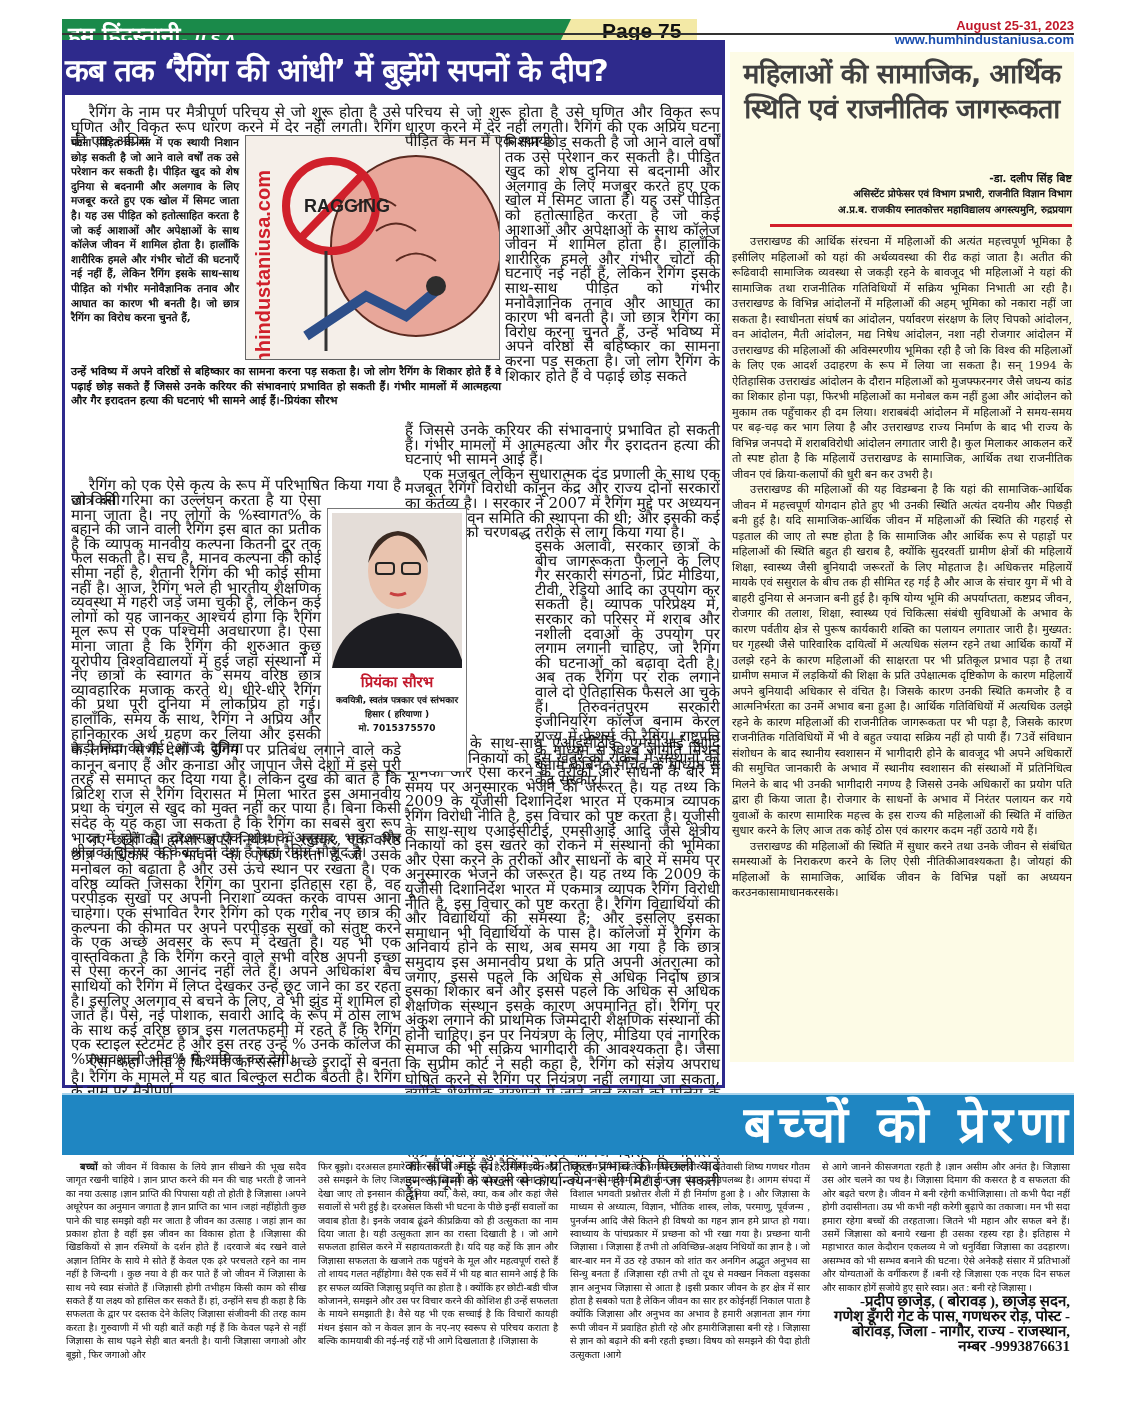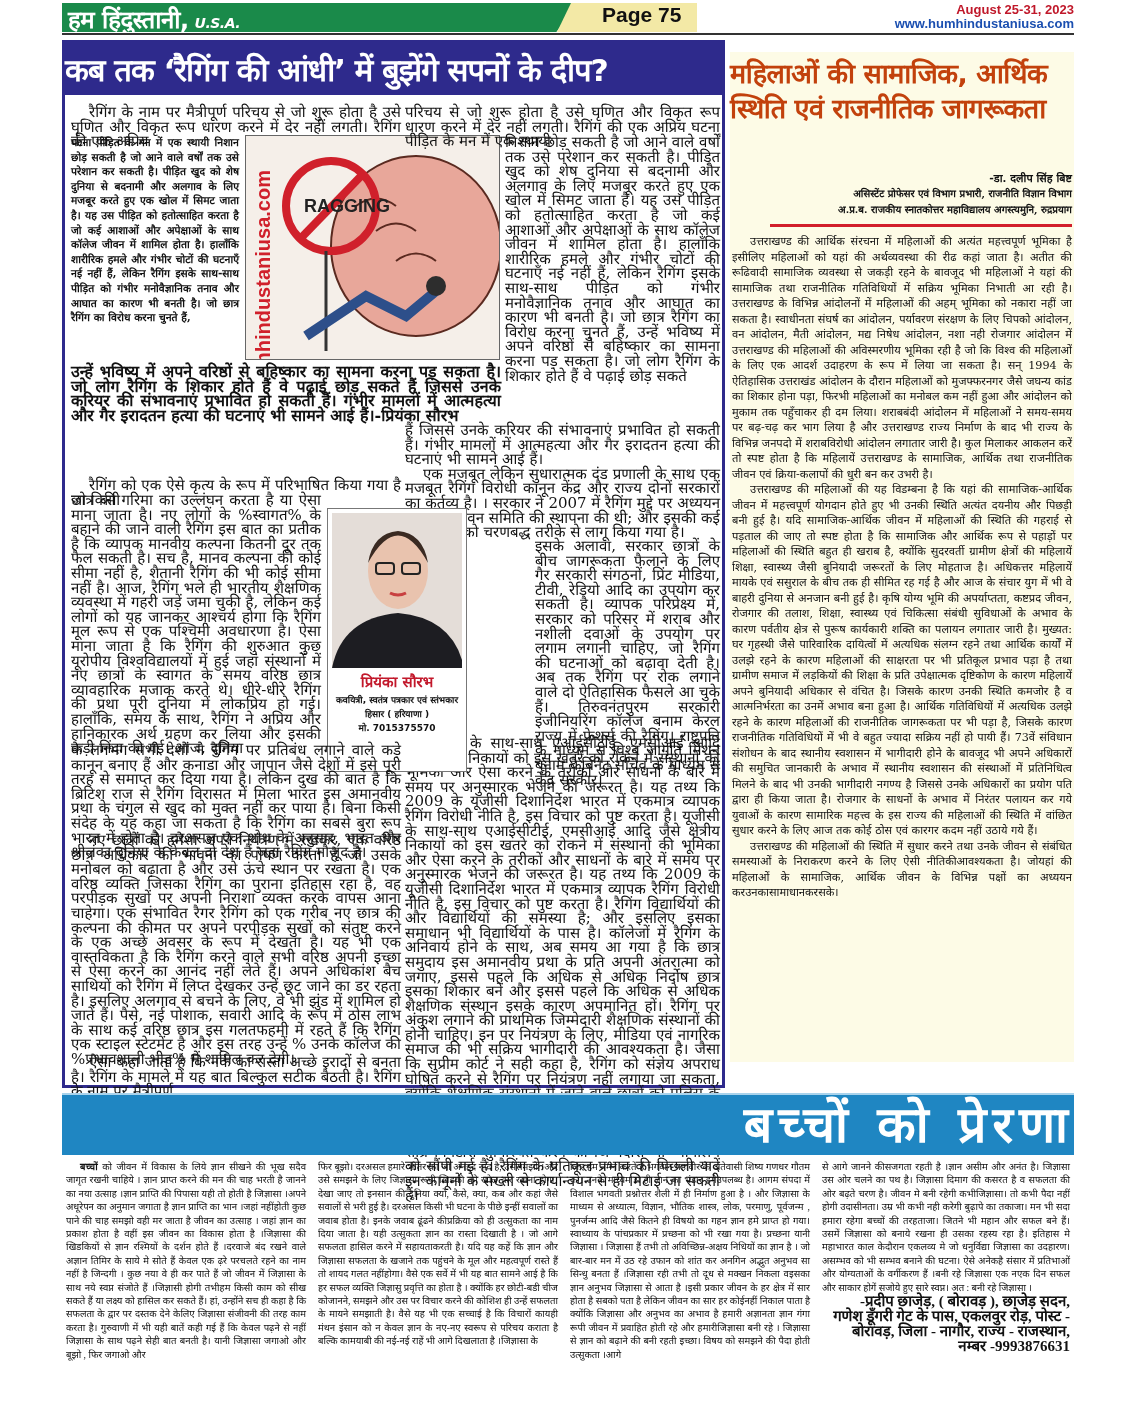--- a/index.html
+++ b/index.html
@@ -1,18 +1,18 @@
 <!DOCTYPE html>
 <html><head>
 <meta charset="utf-8">
 <style>
   *{box-sizing:border-box;margin:0;padding:0}
   html,body{width:1135px;height:1405px;background:#fff;overflow:hidden}
   body{font-family:"DejaVu Serif",serif;color:#111;position:relative}
-  .hdr{position:absolute;left:62px;top:0;width:1012px;height:16px}
+  .hdr{position:absolute;left:62px;top:16px;width:1012px;height:16px}
   .hdr-green{position:absolute;left:0;top:3px;width:515px;height:29px;background:#1a8a4a;clip-path:polygon(0 0,100% 0,96% 100%,0 100%)}
   .hdr-yellow{position:absolute;left:495px;top:3px;width:140px;height:29px;background:#f3e9a6;clip-path:polygon(10% 0,100% 0,100% 100%,0 100%)}
   .hdr-title{position:absolute;left:6px;top:2px;font:bold 24px "DejaVu Sans",sans-serif;color:#fff;letter-spacing:-0.5px}
   .hdr-title i{font-size:14px;font-style:italic;margin-left:6px}
   .hdr-page{position:absolute;left:540px;top:3px;font:bold 21px "Liberation Sans",sans-serif;color:#111}
   .hdr-date{position:absolute;right:0;top:2px;font:bold 13px "Liberation Sans",sans-serif;color:#c0182a}
   .hdr-url{position:absolute;right:0;top:16px;font:bold 13px "Liberation Sans",sans-serif;color:#1b4fb0}
   .hdr-rule{position:absolute;left:62px;top:33px;width:1012px;height:2px;background:#333}
 
   .left-article{position:absolute;left:62px;top:40px;width:663px;height:1048px;border:3px solid #2e2a8c;background:#fff}
@@ -21,21 +21,21 @@
   .body-text p{text-indent:18px}
   .col{position:absolute}
   .img-box{position:absolute;border:1px solid #666;background:#f5efe9;overflow:hidden}
   .watermark{position:absolute;left:6px;top:10px;width:24px;height:300px;writing-mode:vertical-rl;transform:rotate(180deg);font:bold 20px "Liberation Sans",sans-serif;color:#d0202b}
   .author-box{position:absolute;border:1px solid #777;background:#fff}
   .author-photo{position:absolute;left:4px;top:4px;right:4px;height:155px;background:linear-gradient(#e9e4e1,#ddd5d0);overflow:hidden}
   .author-name{position:absolute;left:0;right:0;top:162px;text-align:center;font:bold 15px "DejaVu Sans",sans-serif;color:#c2182b}
   .author-line{position:absolute;left:0;right:0;text-align:center;font:bold 9px "DejaVu Sans",sans-serif;color:#111}
 
   .right-article{position:absolute;left:730px;top:52px;width:344px;height:1010px;background:#fdfbe6}
-  .right-headline{position:absolute;left:0;right:0;top:4px;font:bold 27px "DejaVu Sans",sans-serif;line-height:35px;color:#c2410c;letter-spacing:-0.5px}
+  .right-headline{position:absolute;left:0;right:0;top:4px;text-align:center;font:bold 27px "DejaVu Sans",sans-serif;line-height:35px;color:#404040;letter-spacing:-0.5px}
   .byline{position:absolute;right:2px;text-align:left;font:bold 10px "DejaVu Serif",serif;color:#111}
   .red-rule{position:absolute;left:40px;right:2px;top:172px;height:3px;background:#d21f2b}
 
   .banner{position:absolute;left:62px;top:1093px;width:1012px;height:62px;background:#1f86c2;border-top:2px solid #a9d3ec;color:#fff;text-align:right;font:bold 50px "DejaVu Sans",sans-serif;line-height:60px;letter-spacing:6px}
   .bottom{position:absolute;left:62px;top:1160px;width:1012px;height:245px}
   .bcol{position:absolute;top:0;width:240px;font-size:9.6px;line-height:13.4px;text-align:justify;font-family:Liberation Serif, serif}
   .sig{font-weight:bold;text-align:right;font-size:15px;line-height:15px}
   b.lead{font-weight:bold}
 </style>
 </head>
@@ -66,21 +66,21 @@
       <path d="M110 70 q20 -15 40 0 M130 95 q20 -15 40 0 M150 125 q20 -15 40 0" stroke="#5a2a20" stroke-width="2" fill="none"></path>
       <circle cx="85" cy="70" r="45" fill="none" stroke="#d0202b" stroke-width="8"></circle>
       <line x1="55" y1="102" x2="117" y2="38" stroke="#d0202b" stroke-width="8"></line>
       <line x1="80" y1="115" x2="80" y2="215" stroke="#333" stroke-width="3"></line>
       <path d="M60 200 l60 -40 l40 20 l30 -25" stroke="#2d4f8a" stroke-width="10" fill="none"></path>
       <circle cx="190" cy="150" r="10" fill="#2d2d2d"></circle>
     </svg>
     <div style="position:absolute;left:58px;top:60px;font:bold 18px 'Liberation Sans',sans-serif;color:#222">RAGGING</div>
   </div>
 
-  <div class="col body-text" style="left:6px;top:322px;width:430px;font-weight:bold;font-size:16px"><span>उन्हें भविष्य में अपने वरिष्ठों से बहिष्कार का सामना करना पड़ सकता है। जो लोग रैगिंग के शिकार होते हैं वे पढ़ाई छोड़ सकते हैं जिससे उनके करियर की संभावनाएं प्रभावित हो सकती हैं। गंभीर मामलों में आत्महत्या और गैर इरादतन हत्या की घटनाएं भी सामने आई हैं।-प्रियंका सौरभ</span></div>
+  <div class="col body-text" style="left:6px;top:322px;width:430px;font-weight:bold;font-size:11px"><span>उन्हें भविष्य में अपने वरिष्ठों से बहिष्कार का सामना करना पड़ सकता है। जो लोग रैगिंग के शिकार होते हैं वे पढ़ाई छोड़ सकते हैं जिससे उनके करियर की संभावनाएं प्रभावित हो सकती हैं। गंभीर मामलों में आत्महत्या और गैर इरादतन हत्या की घटनाएं भी सामने आई हैं।-प्रियंका सौरभ</span></div>
 
   <div class="col body-text" style="left:340px;top:62px;width:315px"><span>परिचय से जो शुरू होता है उसे घृणित और विकृत रूप धारण करने में देर नहीं लगती। रैगिंग की एक अप्रिय घटना पीड़ित के मन में एक स्थायी</span></div>
   <div class="col body-text" style="left:440px;top:92px;width:215px"><span>निशान छोड़ सकती है जो आने वाले वर्षों तक उसे परेशान कर सकती है। पीड़ित खुद को शेष दुनिया से बदनामी और अलगाव के लिए मजबूर करते हुए एक खोल में सिमट जाता है। यह उस पीड़ित को हतोत्साहित करता है जो कई आशाओं और अपेक्षाओं के साथ कॉलेज जीवन में शामिल होता है। हालाँकि शारीरिक हमले और गंभीर चोटों की घटनाएँ नई नहीं हैं, लेकिन रैगिंग इसके साथ-साथ पीड़ित को गंभीर मनोवैज्ञानिक तनाव और आघात का कारण भी बनती है। जो छात्र रैगिंग का विरोध करना चुनते हैं, उन्हें भविष्य में अपने वरिष्ठों से बहिष्कार का सामना करना पड़ सकता है। जो लोग रैगिंग के शिकार होते हैं वे पढ़ाई छोड़ सकते</span></div>
   <div class="col body-text" style="left:340px;top:380px;width:315px">
     <span>हैं जिससे उनके करियर की संभावनाएं प्रभावित हो सकती हैं। गंभीर मामलों में आत्महत्या और गैर इरादतन हत्या की घटनाएं भी सामने आई हैं।</span>
     <p>एक मजबूत लेकिन सुधारात्मक दंड प्रणाली के साथ एक मजबूत रैगिंग विरोधी कानून केंद्र और राज्य दोनों सरकारों का कर्तव्य है। । सरकार ने 2007 में रैगिंग मुद्दे पर अध्ययन के लिए राघवन समिति की स्थापना की थी; और इसकी कई सिफ़ारिशों को चरणबद्ध तरीके से लागू किया गया है।</p>
   </div>
   <div class="col body-text" style="left:470px;top:496px;width:185px;"><span>इसके अलावा, सरकार छात्रों के बीच जागरूकता फैलाने के लिए गैर सरकारी संगठनों, प्रिंट मीडिया, टीवी, रेडियो आदि का उपयोग कर सकती है। व्यापक परिप्रेक्ष्य में, सरकार को परिसर में शराब और नशीली दवाओं के उपयोग पर लगाम लगानी चाहिए, जो रैगिंग की घटनाओं को बढ़ावा देती है। अब तक रैगिंग पर रोक लगाने वाले दो ऐतिहासिक फैसले आ चुके हैं। तिरुवनंतपुरम सरकारी इंजीनियरिंग कॉलेज बनाम केरल राज्य में फ्रेशर्स की रैगिंग। राष्ट्रपति के माध्यम से विश्व जागृति मिशन बनाम कैबिनेट सचिव के माध्यम से केंद्र सरकार।</span></div>
   <div class="col body-text" style="left:340px;top:693px;width:315px;">
       <p>यूजीसी के साथ-साथ एआईसीटीई, एमसीआई आदि जैसे क्षेत्रीय निकायों को इस खतरे को रोकने में संस्थानों की भूमिका और ऐसा करने के तरीकों और साधनों के बारे में समय पर अनुस्मारक भेजने की जरूरत है। यह तथ्य कि 2009 के यूजीसी दिशानिर्देश भारत में एकमात्र व्यापक रैगिंग विरोधी नीति है, इस विचार को पुष्ट करता है। यूजीसी के साथ-साथ एआईसीटीई, एमसीआई आदि जैसे क्षेत्रीय निकायों को इस खतरे को रोकने में संस्थानों की भूमिका और ऐसा करने के तरीकों और साधनों के बारे में समय पर अनुस्मारक भेजने की जरूरत है। यह तथ्य कि 2009 के यूजीसी दिशानिर्देश भारत में एकमात्र व्यापक रैगिंग विरोधी नीति है, इस विचार को पुष्ट करता है। रैगिंग विद्यार्थियों की और विद्यार्थियों की समस्या है; और इसलिए इसका समाधान भी विद्यार्थियों के पास है। कॉलेजों में रैगिंग के अनिवार्य होने के साथ, अब समय आ गया है कि छात्र समुदाय इस अमानवीय प्रथा के प्रति अपनी अंतरात्मा को जगाए, इससे पहले कि अधिक से अधिक निर्दोष छात्र इसका शिकार बनें और इससे पहले कि अधिक से अधिक शैक्षणिक संस्थान इसके कारण अपमानित हों। रैगिंग पर अंकुश लगाने की प्राथमिक जिम्मेदारी शैक्षणिक संस्थानों की होनी चाहिए। इन पर नियंत्रण के लिए, मीडिया एवं नागरिक समाज की भी सक्रिय भागीदारी की आवश्यकता है। जैसा कि सुप्रीम कोर्ट ने सही कहा है, रैगिंग को संज्ञेय अपराध घोषित करने से रैगिंग पर नियंत्रण नहीं लगाया जा सकता, क्योंकि शैक्षणिक संस्थानों में जाने वाले छात्रों को पुलिस के डर के साये में नहीं रहना चाहिए। हालाँकि, छात्रों पर हाल के प्रभाव को देखते हुए, रैगिंग के खतरे को रोकने के लिए दिशानिर्देश लागू किए गए हैं। रैगिंग से संबंधित मामलों का शीघ्र निपटारा सुनिश्चित करने की जिम्मेदारी भी न्यायालय को सौंपी गई है। रैगिंग के प्रतिकूल प्रभाव की पिछली यादें इन कानूनों के सख्ती से कार्यान्वयन से ही मिटाई जा सकती हैं।</p>
@@ -135,17 +135,17 @@
 
 <div class="bottom">
   <div class="bcol" style="left:4px">
     <span style="display:inline-block;width:14px"></span><b class="lead">बच्चों</b> <span>को जीवन में विकास के लिये ज्ञान सीखने की भूख सदैव जागृत रखनी चाहिये । ज्ञान प्राप्त करने की मन की चाह भरती है जानने का नया उत्साह ।ज्ञान प्राप्ति की पिपासा यही तो होती है जिज्ञासा ।अपने अधूरेपन का अनुमान जगाता है ज्ञान प्राप्ति का भान ।जहां नहींहोती कुछ पाने की चाह समझो वही मर जाता है जीवन का उत्साह । जहां ज्ञान का प्रकाश होता है वहीं इस जीवन का विकास होता है ।जिज्ञासा की खिडकियों से ज्ञान रश्मियों के दर्शन होते हैं ।दरवाजे बंद रखने वाले अज्ञान तिमिर के साये मे सोते हैं केवल एक ढ़रे परचलते रहने का नाम नहीं है जिन्दगी । कुछ नया वे ही कर पाते हैं जो जीवन में जिज्ञासा के साथ नये स्वप्न संजोते हैं ।जिज्ञासी होगी तभीहम किसी काम को सीख सकते हैं या लक्ष्य को हासिल कर सकते हैं। हां, उन्होंने सच ही कहा है कि सफलता के द्वार पर दस्तक देने केलिए जिज्ञासा संजीवनी की तरह काम करता है। गुरुवाणी में भी यही बातें कही गई हैं कि केवल पढ़ने से नहीं जिज्ञासा के साथ पढ़ने सेही बात बनती है। यानी जिज्ञासा जगाओ और बूझो , फिर जगाओ और</span>
   </div>
   <div class="bcol" style="left:256px"><span>फिर बूझो। दरअसल हमारे भीतर का जो अनहद नाद है, उसेसमझो ।और उसे समझने के लिए जिज्ञासा रूपी खिडकी को खोल कर रखना होगा। देखा जाए तो इनसान की दुनिया क्यों, कैसे, क्या, कब और कहां जैसे सवालों से भरी हुई है। दरअसल किसी भी घटना के पीछे इन्हीं सवालों का जवाब होता है। इनके जवाब ढूंढने कीप्रक्रिया को ही उत्सुकता का नाम दिया जाता है। यही उत्सुकता ज्ञान का रास्ता दिखाती है । जो आगे सफलता हासिल करने में सहायताकरती है। यदि यह कहें कि ज्ञान और जिज्ञासा सफलता के खजाने तक पहुंचने के मूल और महत्वपूर्ण रास्ते हैं तो शायद गलत नहींहोगा। वैसे एक सर्वे में भी यह बात सामने आई है कि हर सफल व्यक्ति जिज्ञासु प्रवृत्ति का होता है । क्योंकि हर छोटी-बडी चीज कोजानने, समझने और उस पर विचार करने की कोशिश ही उन्हें सफलता के मायने समझाती है। वैसे यह भी एक सच्चाई है कि विचारों कायही मंथन इंसान को न केवल ज्ञान के नए-नए स्वरूप से परिचय कराता है बल्कि कामयाबी की नई-नई राहें भी आगे दिखलाता है ।जिज्ञासा के</span></div>
   <div class="bcol" style="left:508px"><span>लिए हम नमन करते हैं भगवान महावीर के अंतेवासी शिष्य गणधर गौतम को। उनके माध्यम से ही ज्ञान का भंडार हमेउपलब्ध है। आगम संपदा में विशाल भगवती प्रश्नोत्तर शैली में ही निर्माण हुआ है । और जिज्ञासा के माध्यम से अध्यात्म, विज्ञान, भौतिक शास्त्र, लोक, परमाणु, पूर्वजन्म , पुनर्जन्म आदि जैसे कितने ही विषयो का गहन ज्ञान हमे प्राप्त हो गया। स्वाध्याय के पांचप्रकार में प्रच्छना को भी रखा गया है। प्रच्छना यानी जिज्ञासा । जिज्ञासा हैं तभी तो अविच्छिन्न-अक्षय निधियों का ज्ञान है । जो बार-बार मन में उठ रहे उफान को शांत कर अनगिन अद्भुत अनुभव सा सिन्धु बनता हैं ।जिज्ञासा रही तभी तो दूध से मक्खन निकला वइसका ज्ञान अनुभव जिज्ञासा से आता है ।इसी प्रकार जीवन के हर क्षेत्र में सार होता है सबको पता है लेकिन जीवन का सार हर कोईनहीं निकाल पाता है क्योंकि जिज्ञासा और अनुभव का अभाव है हमारी अज्ञानता ज्ञान गंगा रूपी जीवन में प्रवाहित होती रहे और हमारीजिज्ञासा बनी रहे । जिज्ञासा से ज्ञान को बढ़ाने की बनी रहती इच्छा। विषय को समझने की पैदा होती उत्सुकता ।आगे</span></div>
   <div class="bcol" style="left:760px;width:248px">
     <span>से आगे जानने कीसजगता रहती है ।ज्ञान असीम और अनंत है। जिज्ञासा उस ओर चलने का पथ है। जिज्ञासा दिमाग की कसरत है व सफलता की ओर बढ़ते चरण है। जीवन मे बनी रहेगी कभीजिज्ञासा। तो कभी पैदा नहीं होगी उदासीनता। उम्र भी कभी नही करेगी बुढ़ापे का तकाजा। मन भी सदा हमारा रहेगा बच्चों की तरहताजा। जितने भी महान और सफल बने हैं। उसमें जिज्ञासा को बनाये रखना ही उसका रहस्य रहा है। इतिहास मे महाभारत काल केदौरान एकलव्य मे जो धनुर्विद्या जिज्ञासा का उदहारण। असम्भव को भी सम्भव बनाने की घटना। ऐसे अनेकहै संसार में प्रतिभाओं और योग्यताओं के वर्गीकरण हैं ।बनी रहे जिज्ञासा एक नएक दिन सफल और साकार होगें सजोये हुए सारे स्वप्न। अत : बनी रहे जिज्ञासा ।</span>
     <div class="sig">-प्रदीप छाजेड़, ( बोरावड़ ), छाजेड़ सदन,</div>
-    <div class="sig">गणेश डूँगरी गेट के पास, एकलवुर रोड़, पोस्ट -</div>
+    <div class="sig">गणेश डूँगरी गेट के पास, गणधरुर रोड़, पोस्ट -</div>
     <div class="sig">बोरावड़, जिला - नागौर, राज्य - राजस्थान,</div>
     <div class="sig">नम्बर -9993876631</div>
   </div>
 </div>
 
 </body></html>

